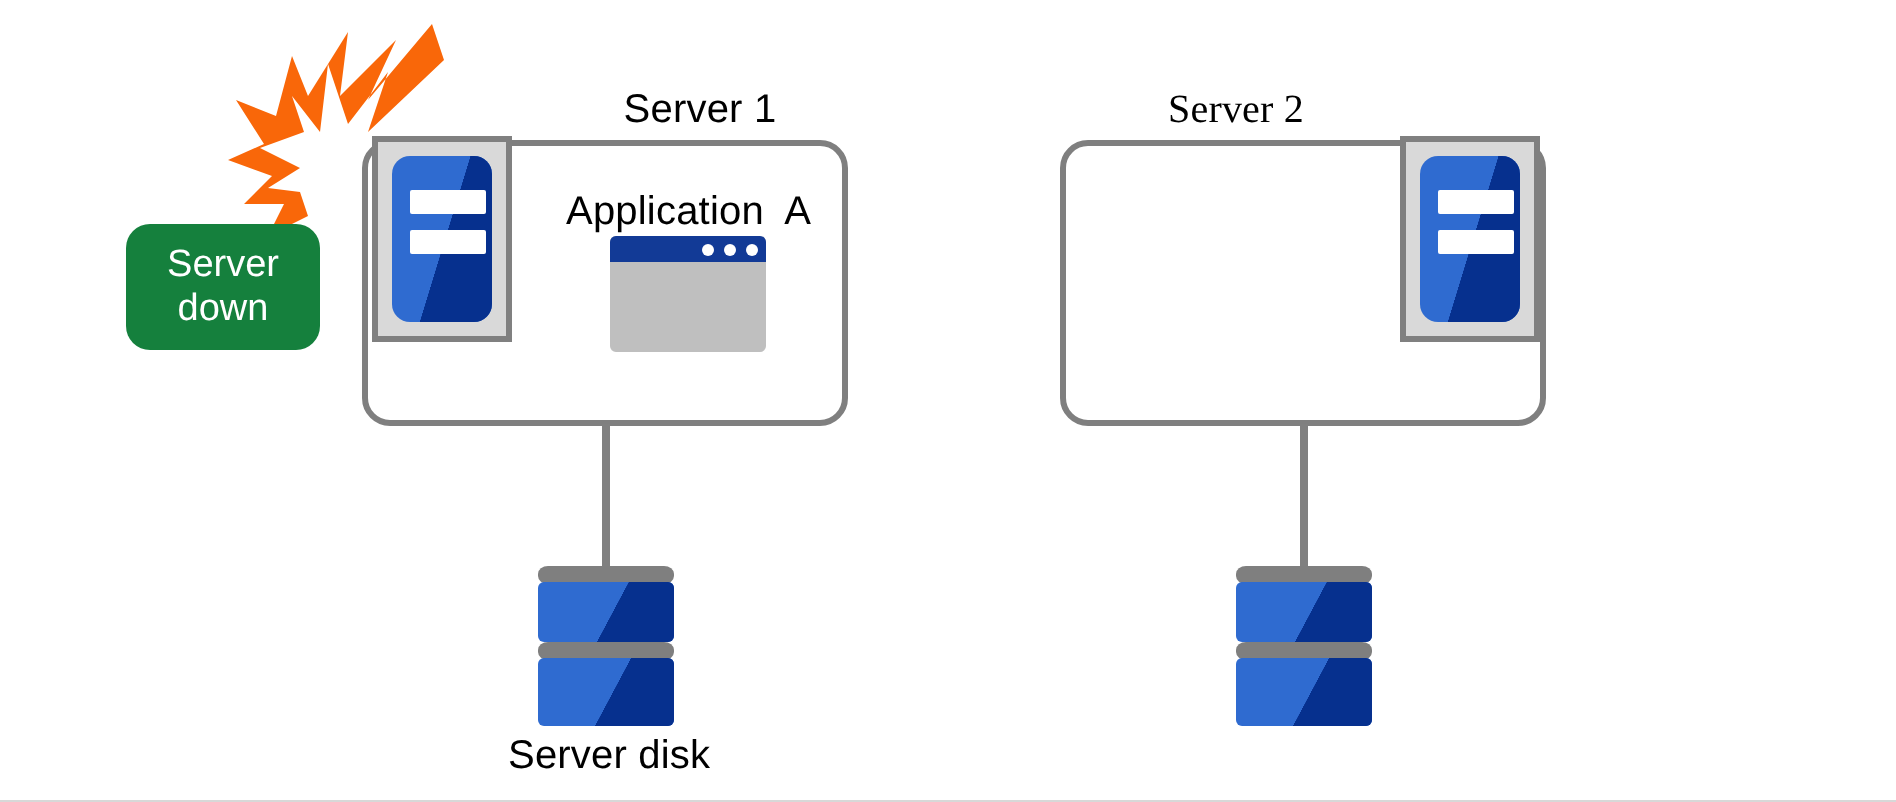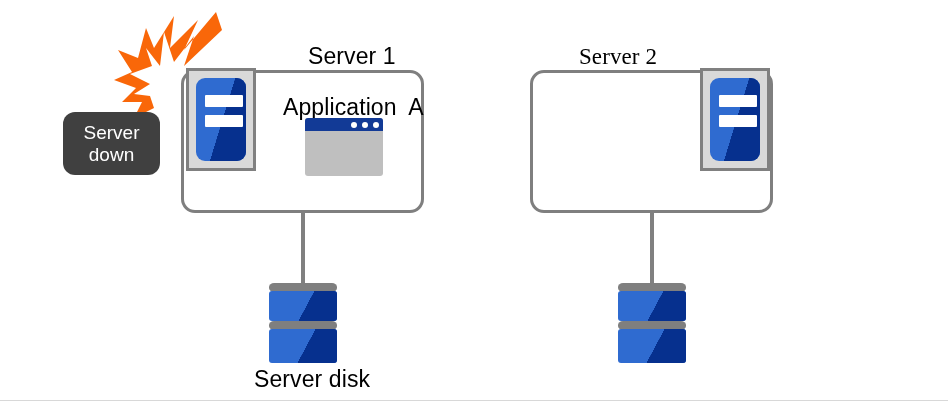--- a/index.html
+++ b/index.html
@@ -17,21 +17,21 @@
     background: #ffffff;
     overflow: hidden;
     border-bottom: 1px solid #d8d8d8;
     box-sizing: border-box;
   }
 
   
   .label {
     position: absolute;
     color: #000000;
-    font-size: 23px;
+    font-size: 20px;
     line-height: 1;
     white-space: pre;
     letter-spacing: 0.1px;
   }
 
   
   .server-box {
     position: absolute;
     border: 3px solid #7f7f7f;
     border-radius: 14px;
@@ -125,21 +125,21 @@
   
   .connector {
     position: absolute;
     width: 4px;
     background: #808080;
   }
 
   
   .alert-badge {
     position: absolute;
-    background: #404040;
+    background: #15803d;
     border-radius: 12px;
     color: #ffffff;
     font-size: 19px;
     line-height: 22px;
     text-align: center;
     display: flex;
     align-items: center;
     justify-content: center;
   }
   .alert-badge .txt { white-space: pre-line; }

